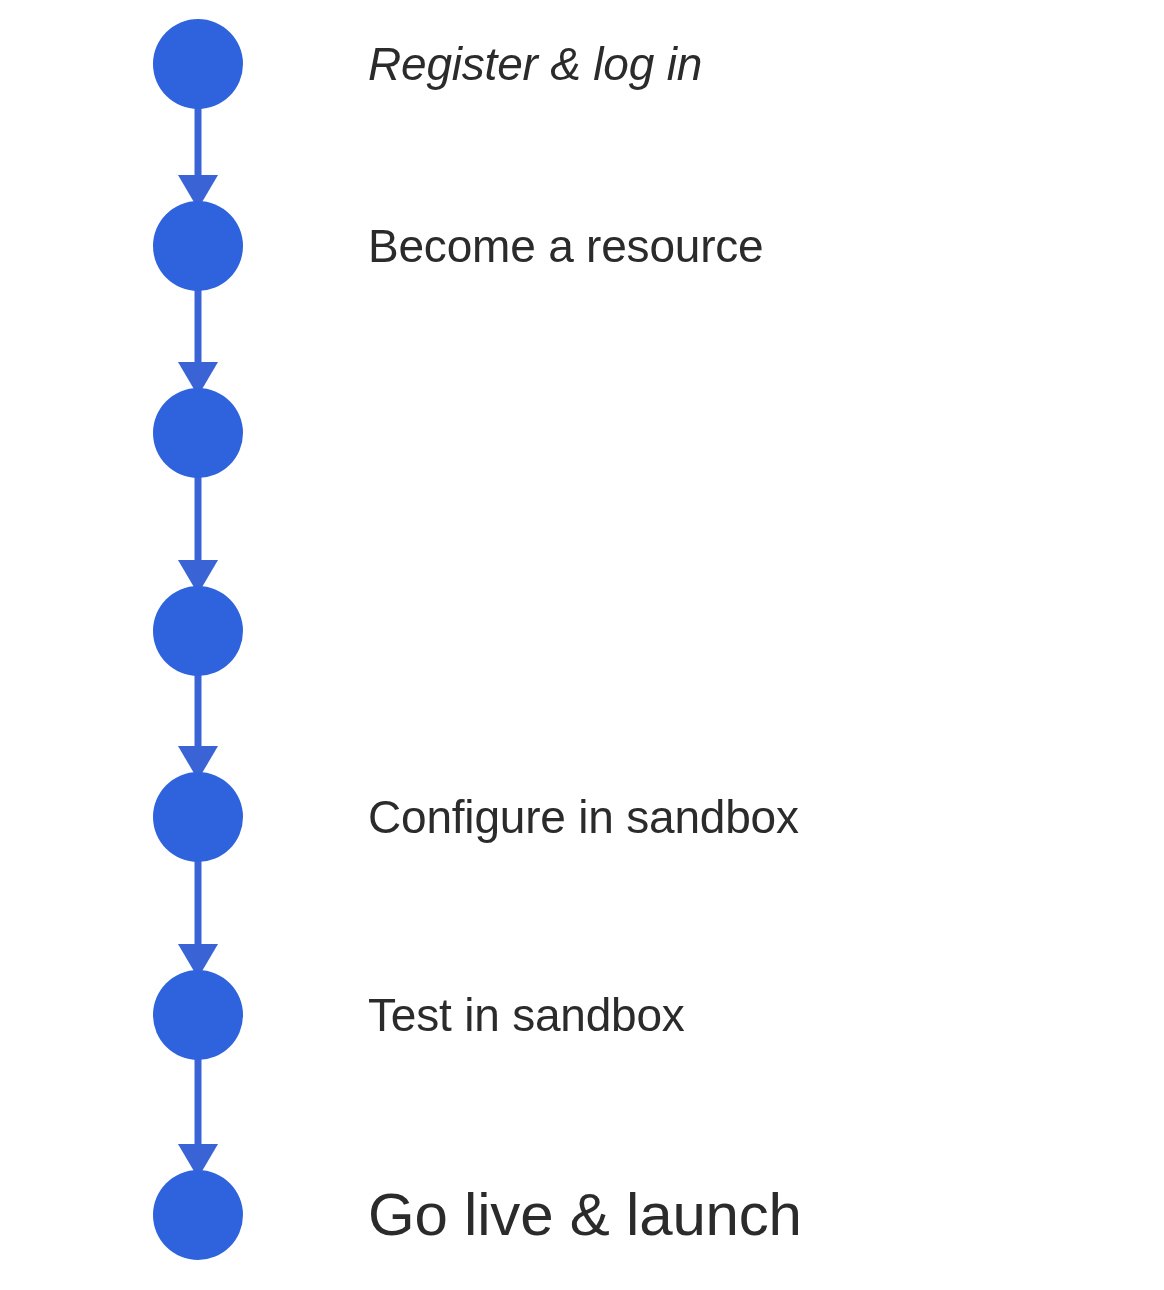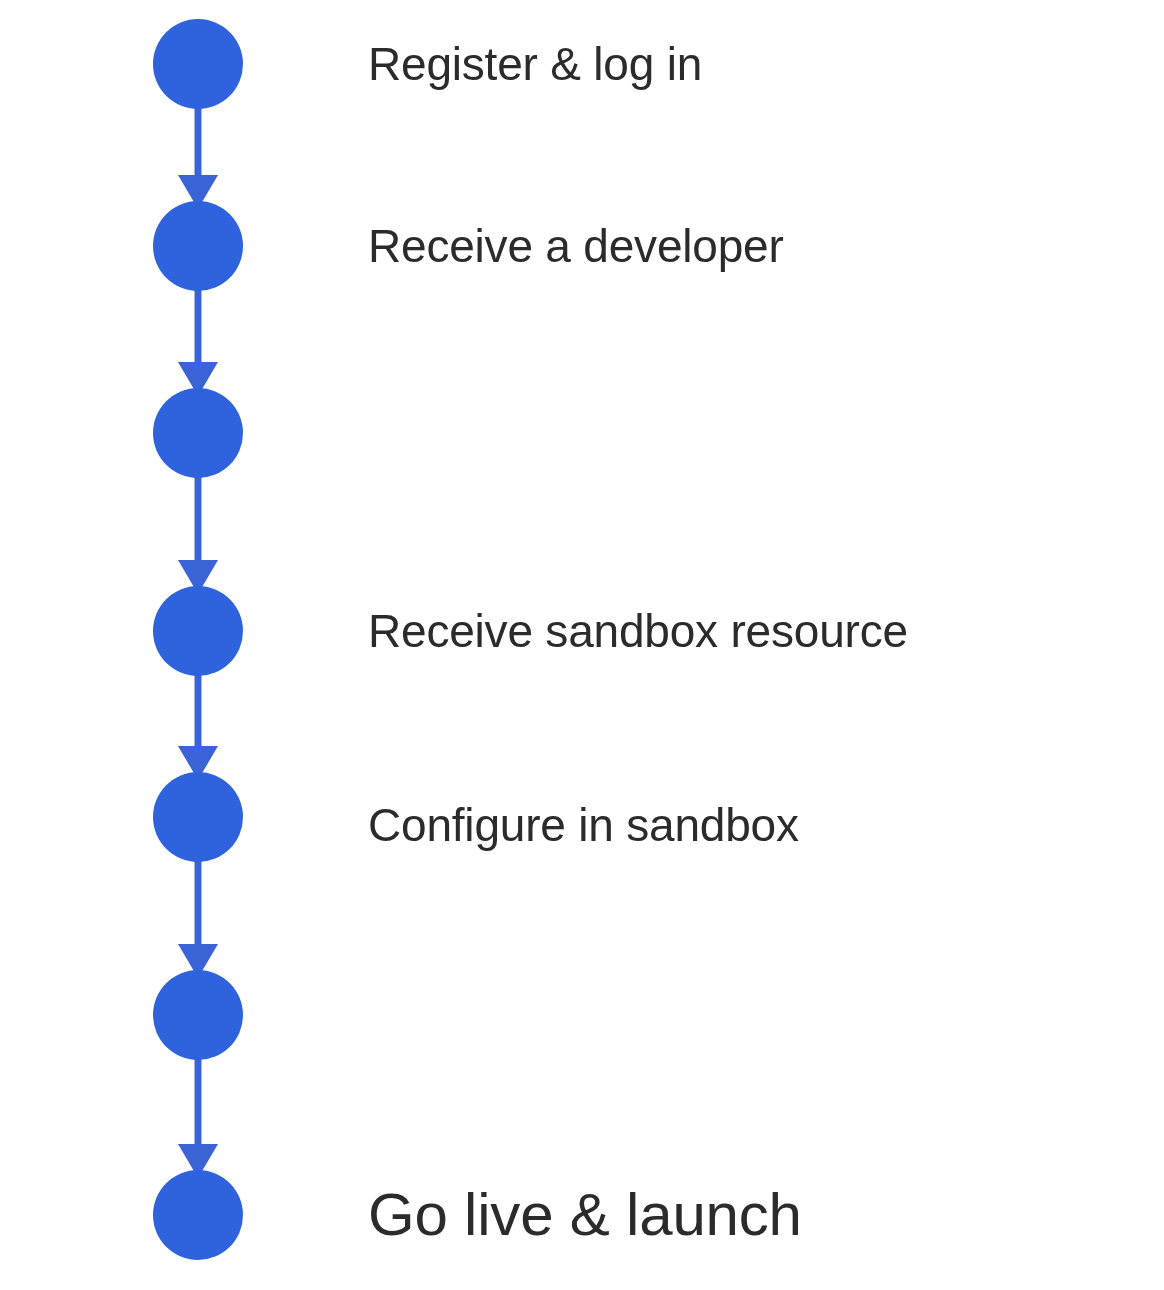--- a/index.html
+++ b/index.html
@@ -69,20 +69,20 @@
         <circle cx="198" cy="246" r="45" fill="#2f62dd"></circle>
         <circle cx="198" cy="433" r="45" fill="#2f62dd"></circle>
         <circle cx="198" cy="631" r="45" fill="#2f62dd"></circle>
         <circle cx="198" cy="817" r="45" fill="#2f62dd"></circle>
         <circle cx="198" cy="1015" r="45" fill="#2f62dd"></circle>
         <circle cx="198" cy="1215" r="45" fill="#2f62dd"></circle>
       </g>
   </svg>
 
   <div class="labels-layer" id="labels-layer">
-      <div class="step-label" style="top: 64px; left: 368px; font-size: 46px; color: rgb(43, 43, 43);">Register &amp; log in</div>
-      <div class="step-label" style="top: 246px; left: 368px; font-size: 46px; color: rgb(43, 43, 43);">Receive a developer</div>
-      <div class="step-label" style="top: 631px; left: 368px; font-size: 46px; color: rgb(43, 43, 43);">Receive sandbox resource</div>
-      <div class="step-label" style="top: 817px; left: 368px; font-size: 46px; color: rgb(43, 43, 43); margin-top: 8px;">Configure in sandbox</div>
+      <div class="step-label" style="top: 64px; left: 368px; font-size: 46px; color: rgb(43, 43, 43); font-style: italic;">Register &amp; log in</div>
+      <div class="step-label" style="top: 246px; left: 368px; font-size: 46px; color: rgb(43, 43, 43);">Become a resource</div>
+      <div class="step-label" style="top: 817px; left: 368px; font-size: 46px; color: rgb(43, 43, 43);">Configure in sandbox</div>
+      <div class="step-label" style="top: 1015px; left: 368px; font-size: 46px; color: rgb(43, 43, 43);">Test in sandbox</div>
       <div class="step-label" style="top: 1215px; left: 368px; font-size: 60px; color: rgb(43, 43, 43);">Go live &amp; launch</div>
     </div>
 
 </div>
 
 </body></html>

